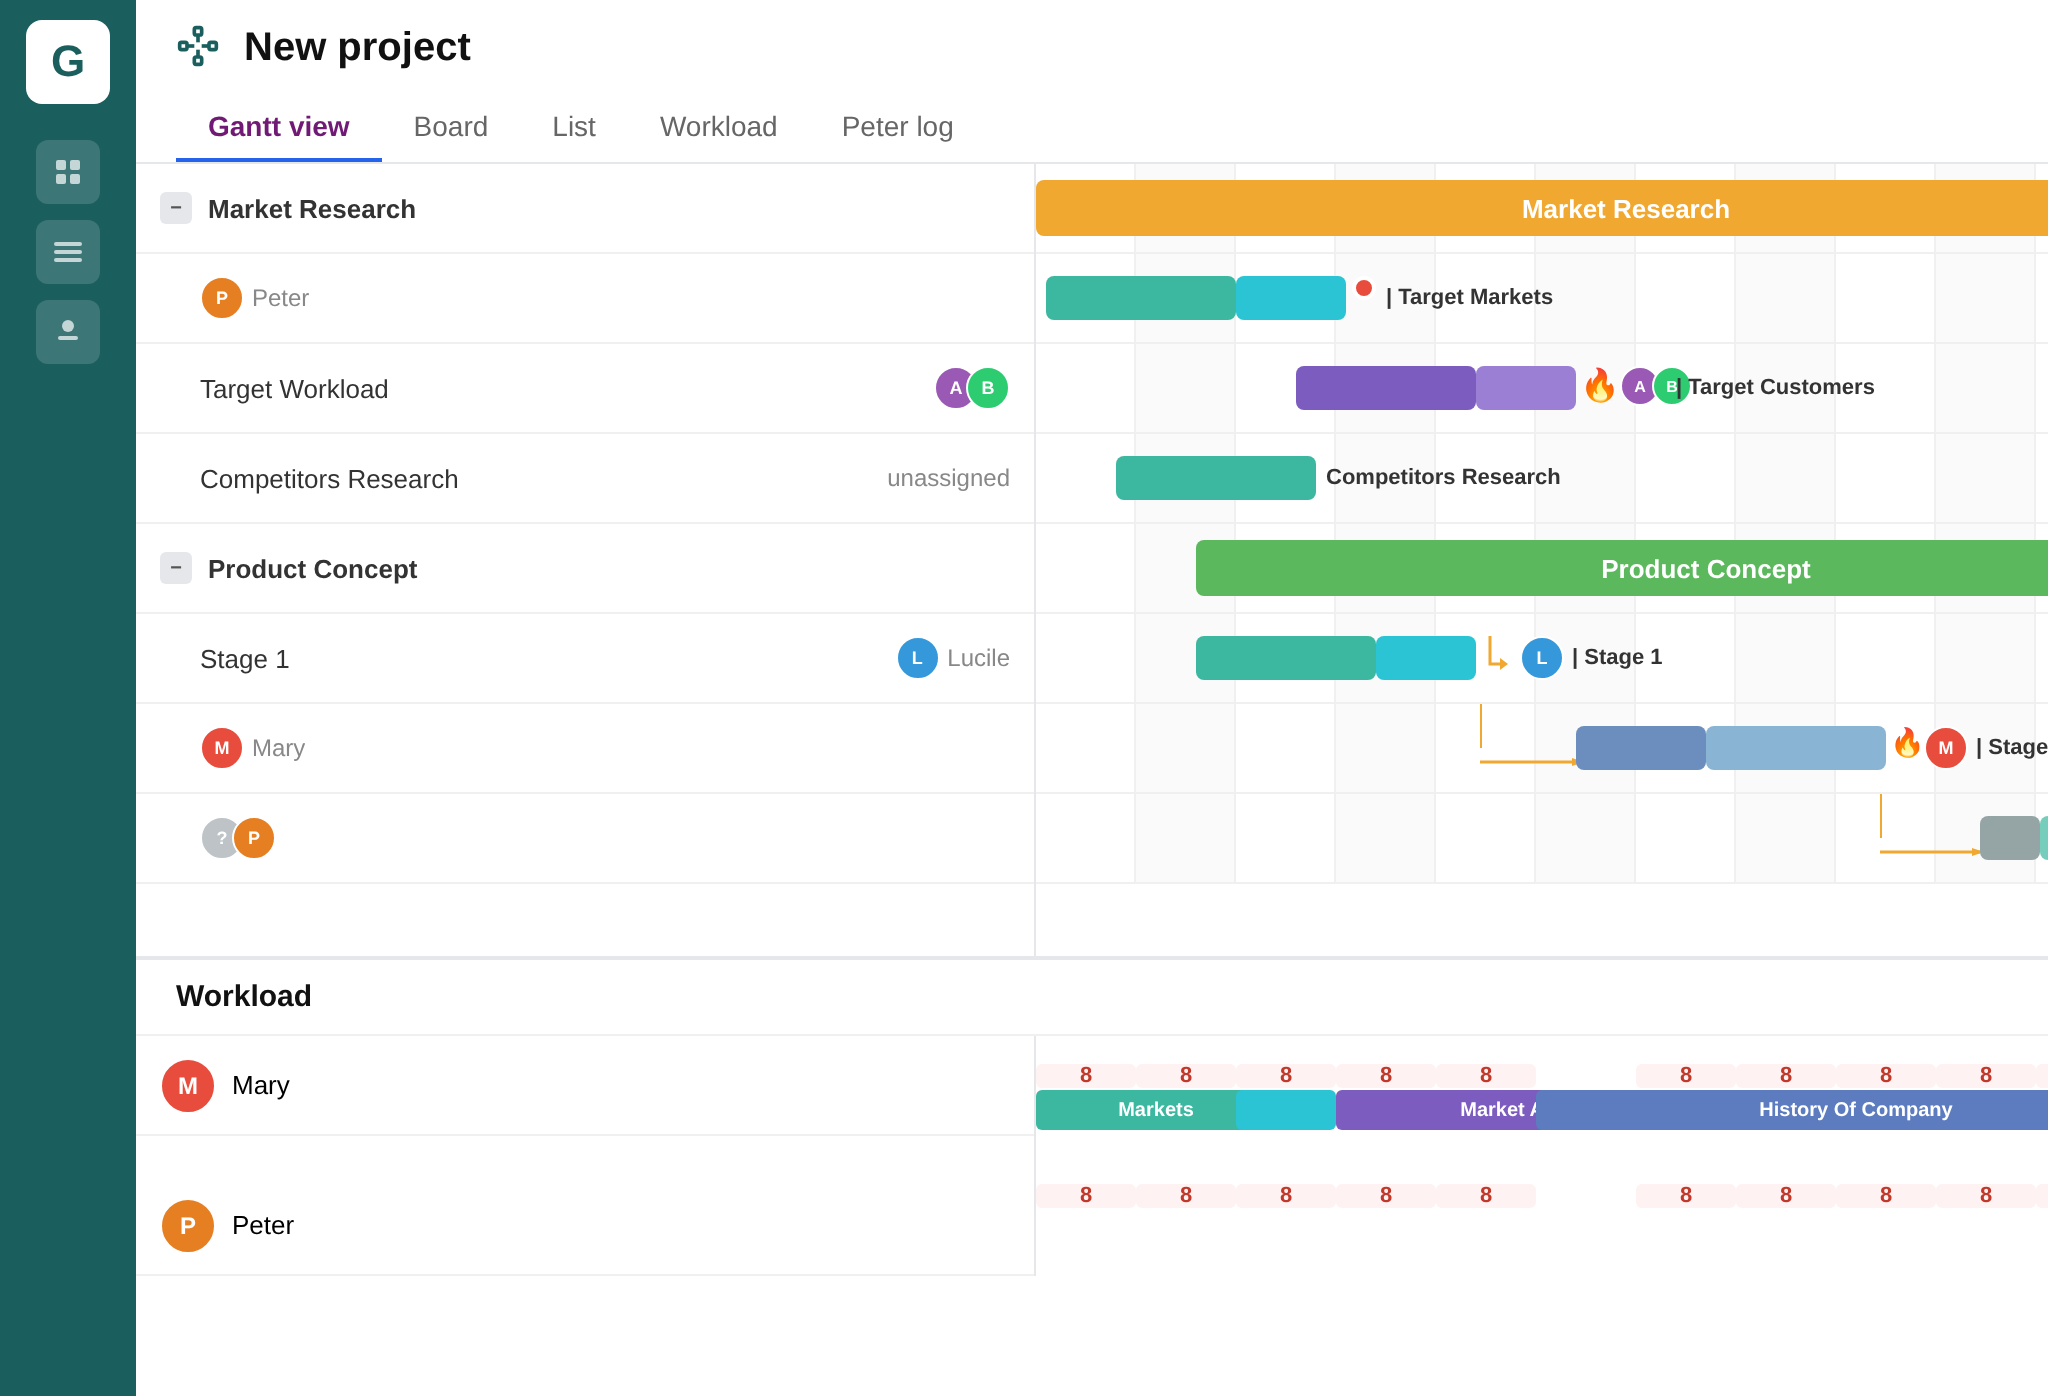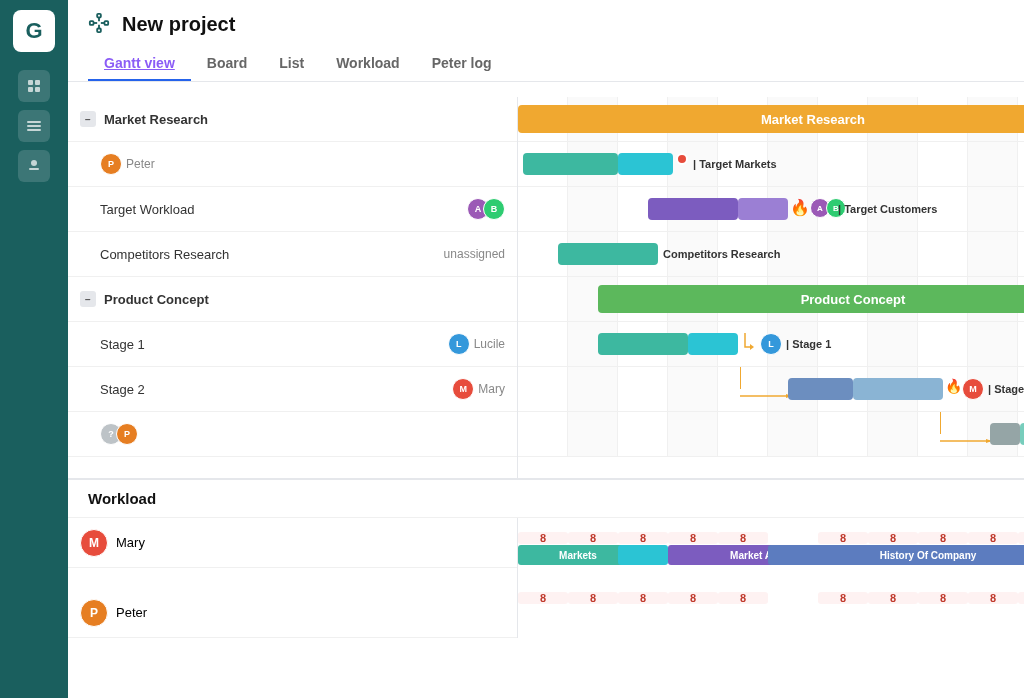--- a/index.html
+++ b/index.html
@@ -15,33 +15,33 @@
       display: flex; align-items: center; justify-content: center; margin-bottom: 10px;
     }
     .sidebar-logo span { font-weight: 900; font-size: 22px; color: #1a5f5e; }
     .sidebar-icon {
       width: 32px; height: 32px; background: rgba(255,255,255,0.15); border-radius: 6px;
       display: flex; align-items: center; justify-content: center;
     }
     .sidebar-icon svg { width: 16px; height: 16px; fill: rgba(255,255,255,0.7); }
 
     
-    .main { margin-left: 68px; width: 956px; height: 698px; display: flex; flex-direction: column; overflow: hidden; gap: 15px; }
+    .main { margin-left: 68px; width: 956px; height: 698px; display: flex; flex-direction: column; overflow: hidden; }
 
     
     .header { padding: 12px 20px 0; border-bottom: 1px solid #e5e7eb; background: #fff; }
     .header-top { display: flex; align-items: center; gap: 12px; margin-bottom: 10px; }
     .header-icon svg { width: 22px; height: 22px; color: #1a5f5e; }
     .header-title { font-size: 20px; font-weight: 700; color: #111; }
     .nav-tabs { display: flex; gap: 0; }
     .nav-tab {
-      padding: 8px 16px; font-size: 14px; font-weight: 700; color: #666;
+      padding: 8px 16px; font-size: 14px; font-weight: 400; color: #666;
       border-bottom: 2px solid transparent; cursor: pointer; white-space: nowrap;
     }
-    .nav-tab.active { color: #8b5cf6; border-bottom-color: #2563eb; font-weight: 600; text-decoration: underline; }
+    .nav-tab.active { color: #701a75; border-bottom-color: #2563eb; font-weight: 600; }
 
     
     .content { display: flex; flex-direction: column; flex: 1; overflow: hidden; }
 
     
     .gantt-section { flex: 1; overflow: hidden; display: flex; flex-direction: column; }
     .gantt-wrapper { display: flex; flex: 1; overflow: hidden; }
 
     
     .left-panel { width: 450px; min-width: 450px; border-right: 1px solid #e5e7eb; overflow: hidden; }
@@ -171,21 +171,20 @@
             <span class="task-name">Product Concept</span>
           </div>
           <div class="row task">
             <span class="task-name">Stage 1</span>
             <div class="assignee">
               <div class="avatar" style="background:#3498db;">L</div>
               <span>Lucile</span>
             </div>
           </div>
           <div class="row task">
-            <span class="task-name">Stage 2</span>
             <div class="assignee">
               <div class="avatar" style="background:#e74c3c;">M</div>
               <span>Mary</span>
             </div>
           </div>
           <div class="row task">
             <div class="assignee">
               <div class="avatar-group">
                 <div class="avatar" style="background:#bdc3c7;">?</div>
                 <div class="avatar" style="background:#e67e22;">P</div>

